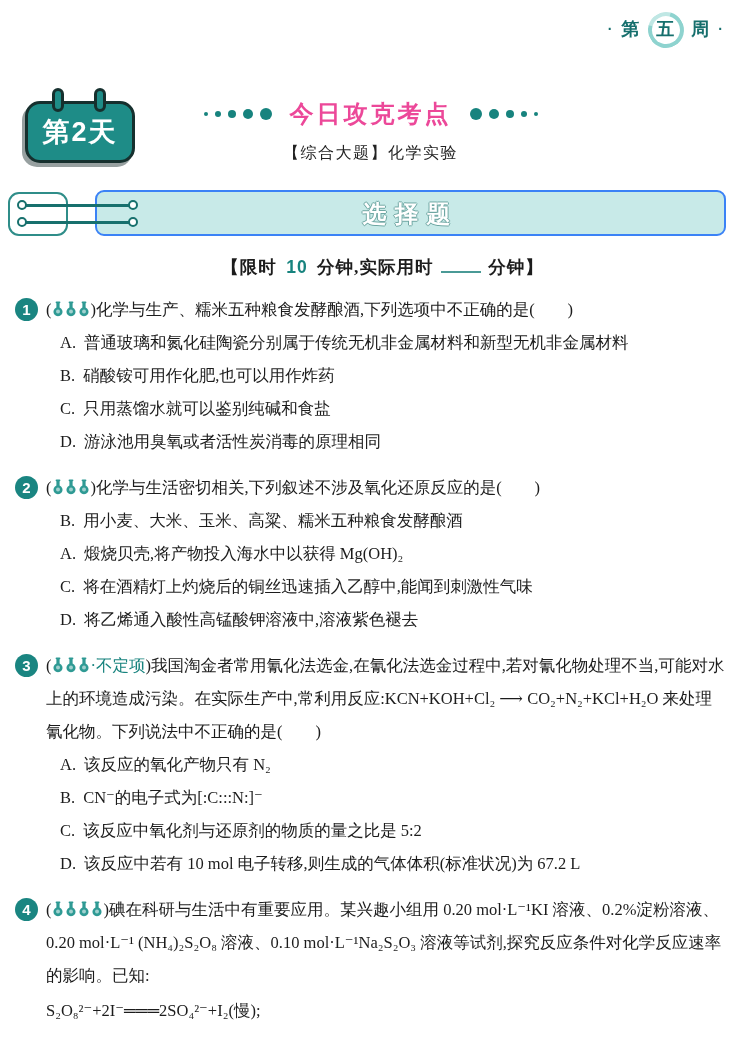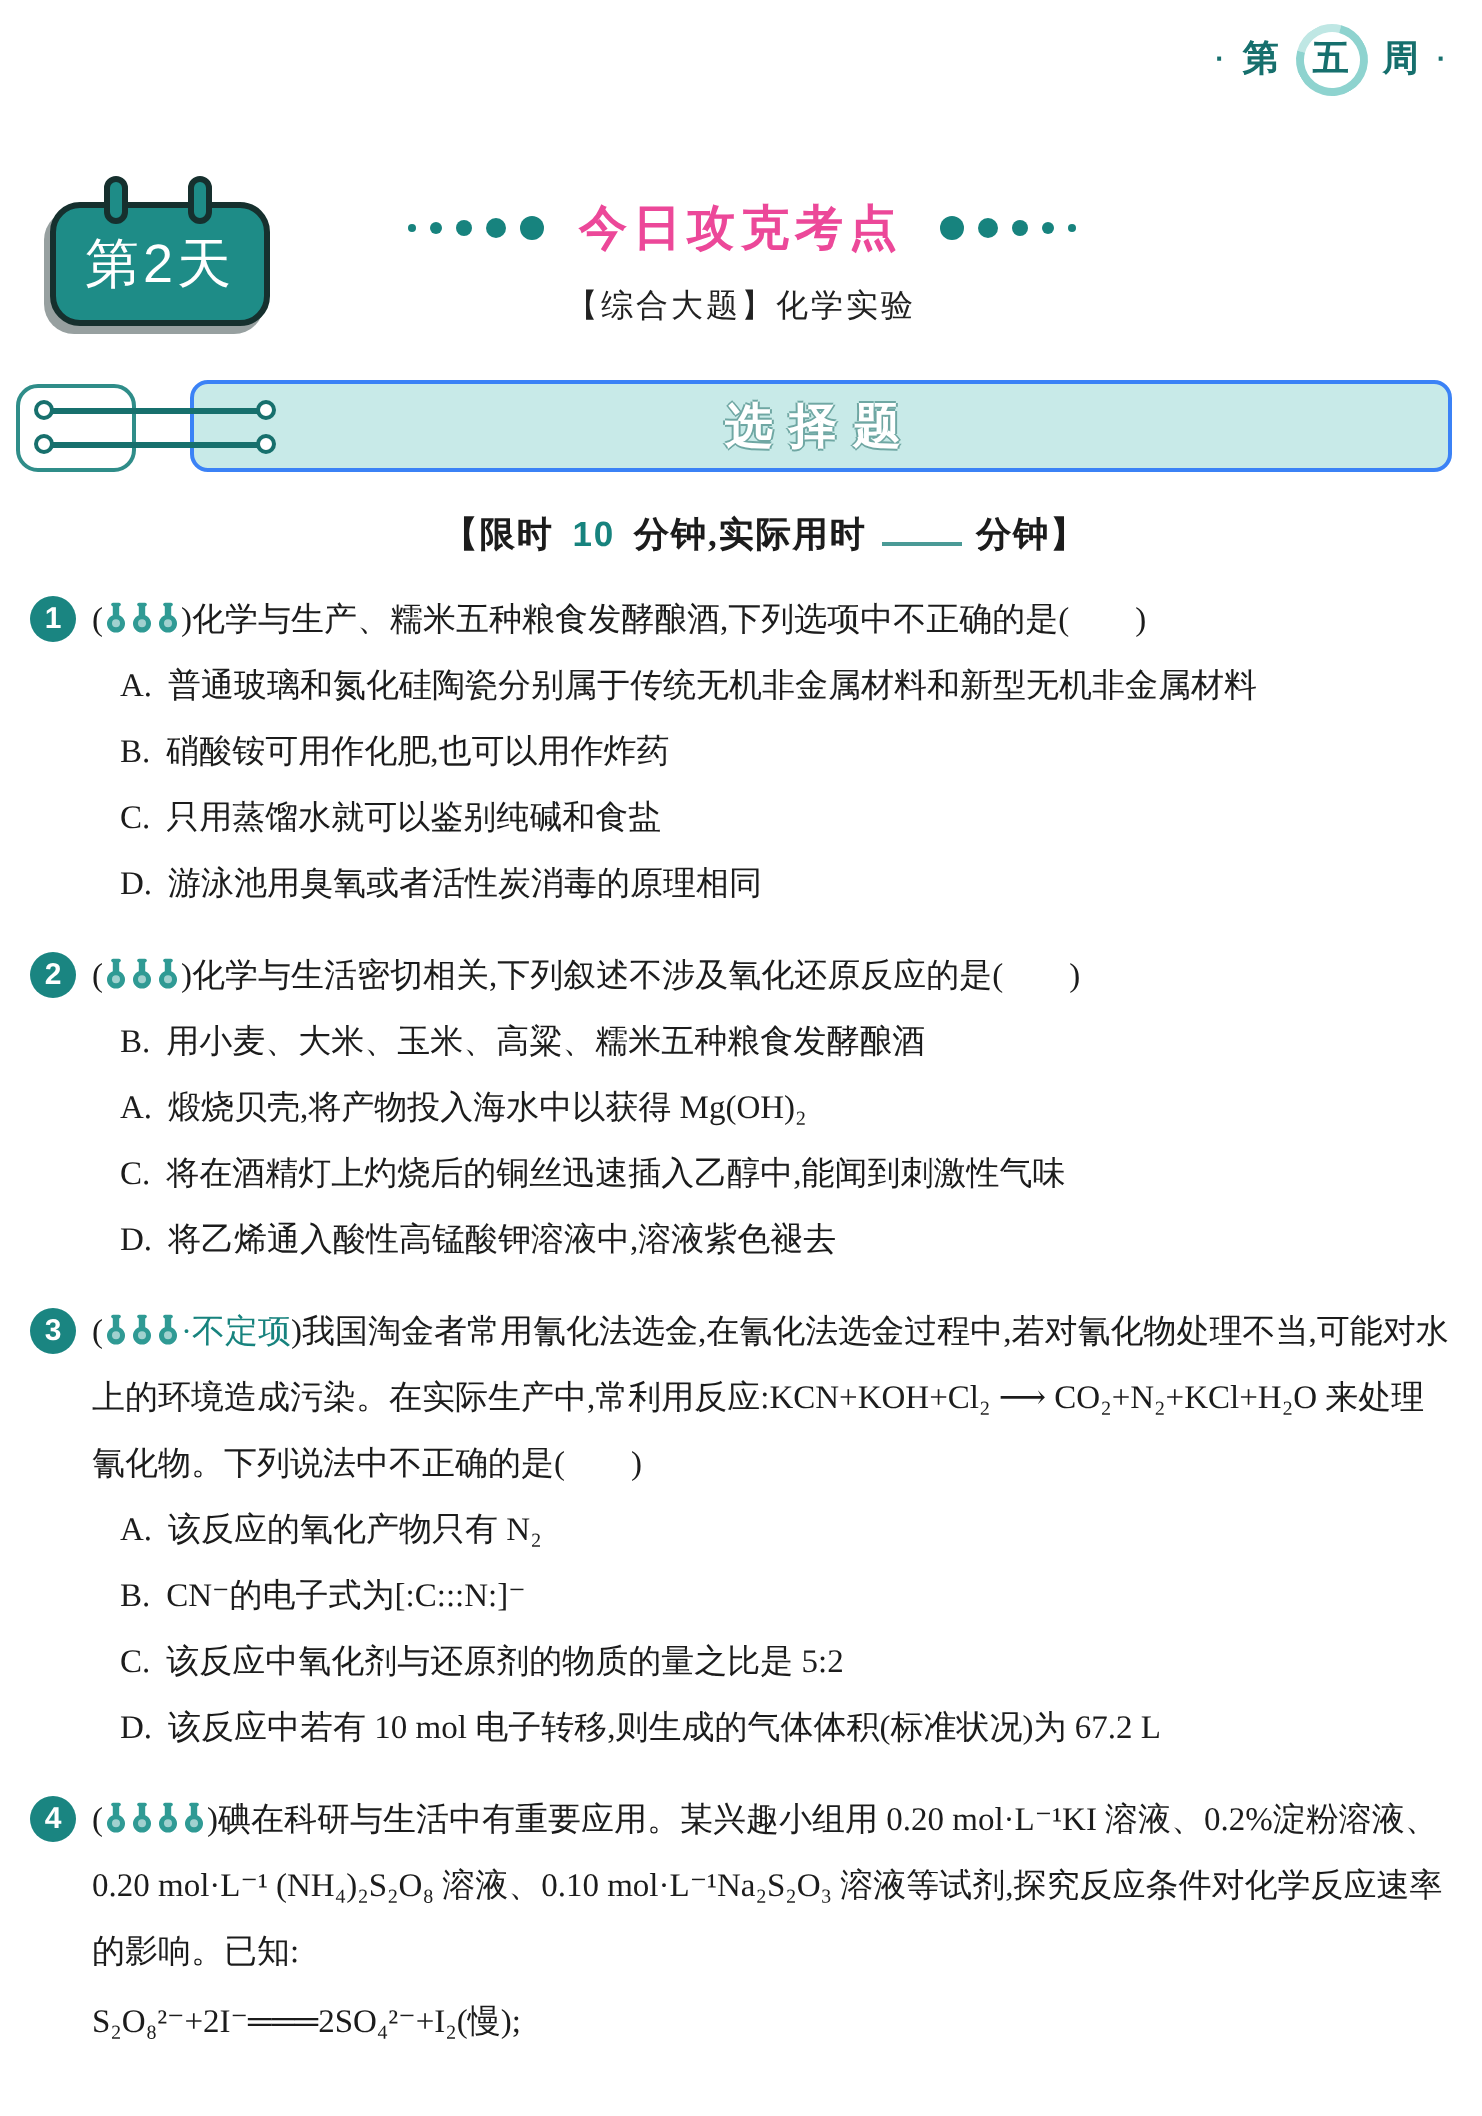--- a/index.html
+++ b/index.html
@@ -41,21 +41,21 @@
     border-radius:15px;
     box-shadow:-3px 4px 0 rgba(25,45,44,.45);
     text-align:center;
   }
   .day-badge .tab {
     position:absolute; top:-16px; width:12px; height:24px;
     background:#1e8c87; border:3px solid #16302e; border-radius:6px;
   }
   .tab-left { left:24px; } .tab-right { left:66px; }
   .day-badge .day-text {
-    color:#fff; font-weight:normal; font-size:27px; line-height:56px;
+    color:#fff; font-weight:bold; font-size:27px; line-height:56px;
     font-family:"Liberation Sans","DejaVu Sans",sans-serif;
     letter-spacing:2px;
   }
 
   
   .header-area { padding-top:98px; text-align:center; }
   .title-row { display:flex; justify-content:center; align-items:center; gap:8px; }
   .dots { display:flex; align-items:center; gap:7px; }
   .dot { background:#17837e; border-radius:50%; display:inline-block; }
   .d1{width:4px;height:4px;} .d2{width:6px;height:6px;} .d3{width:8px;height:8px;}

